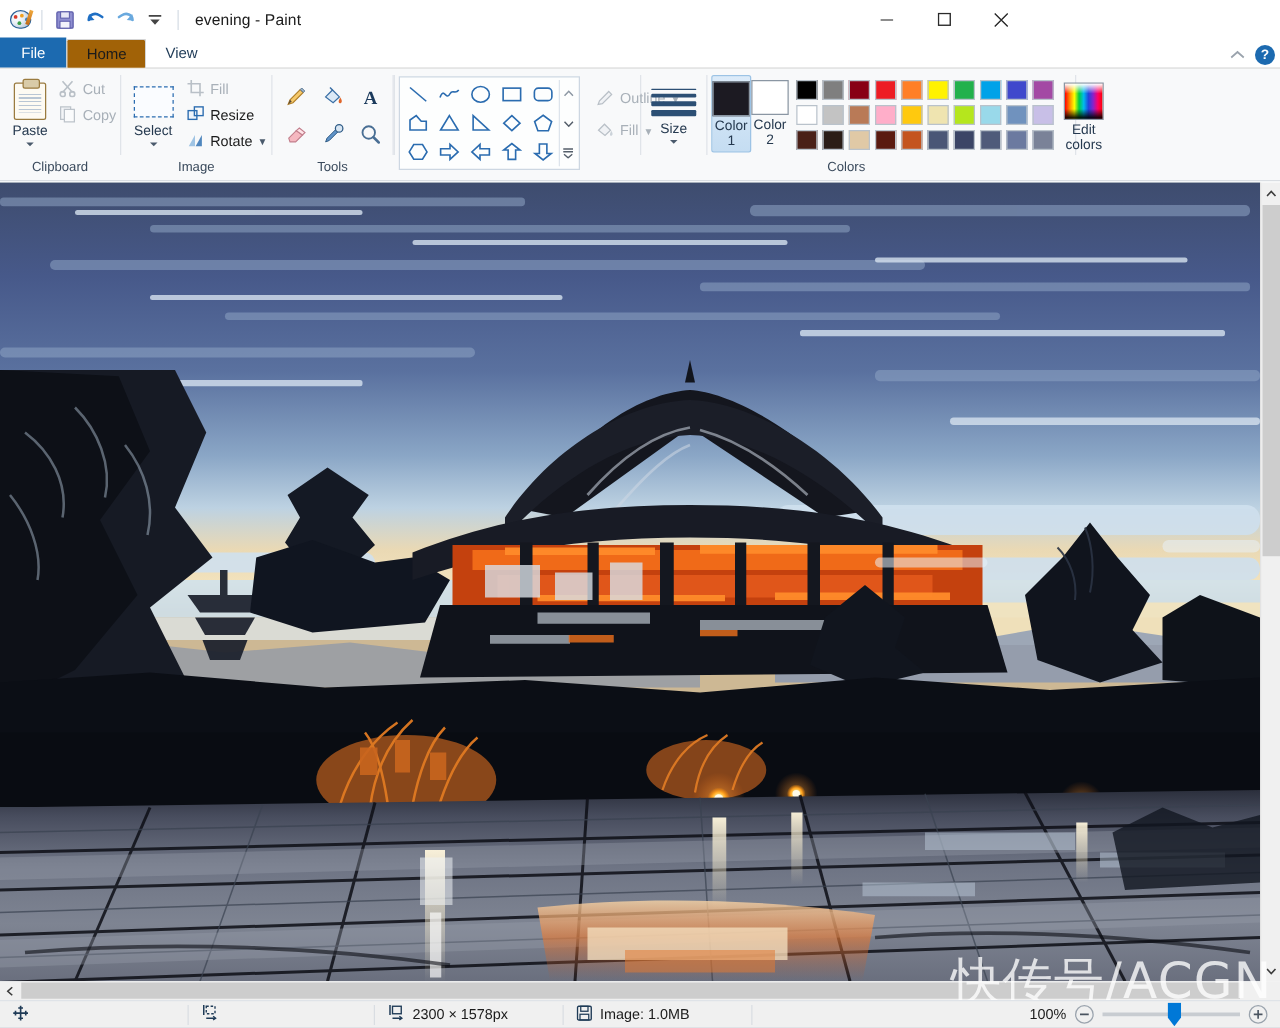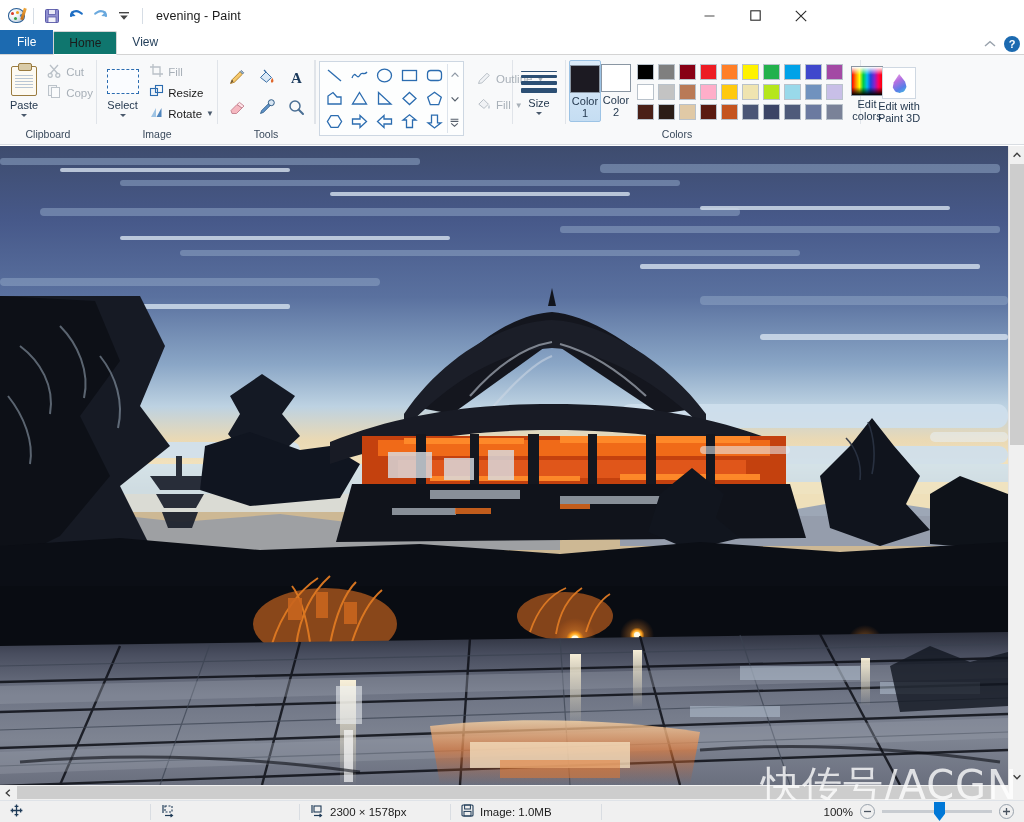--- a/index.html
+++ b/index.html
@@ -54,21 +54,21 @@
     position:absolute; top:31px; left:0; width:1024px; height:24px;
     background:#ffffff; display:flex; align-items:flex-end;
     border-bottom: 1px solid #d4d4d4;
   }
   .tab {
     height:24px; padding:0 15px; display:flex; align-items:center;
     font-size:12px; color:#1f3b57; position:relative;
   }
   .tab.file { background:#1c6ab0; color:#ffffff; padding:0 17px; font-size:12px; }
   .tab.active {
-    background:#0f766e; color:#1b1b1b;
+    background:#a16207; color:#1b1b1b;
     border-left:1px solid #d4d4d4; border-right:1px solid #d4d4d4;
     border-top:1px solid #d4d4d4; border-bottom:1px solid #ffffff;
     margin-bottom:-1px; border-radius:2px 2px 0 0;
   }
   .tab-right {
     position:absolute; right:4px; bottom:2px; display:flex; align-items:center; gap:6px;
   }
   .help-circle {
     width:16px; height:16px; border-radius:50%; background:#1c6ab0; color:#fff;
     font-size:11px; font-weight:bold; display:flex; align-items:center; justify-content:center;
@@ -694,30 +694,20 @@
               <div class="editcolors-ic"></div>
             </div>
           <div class="bl"><span>Edit</span><br><span>colors</span></div>
         </div>
       </div>
       <div class="rgroup-label" style="padding-right:72px;">Colors</div>
     </div>
     <div class="rsep"></div>
 
     <div class="rgroup" style="width:76px;">
-      <div class="rgroup-body" style="justify-content:center;padding-top:7px;">
-        <div class="bigbtn" style="width:74px;">
-          <div class="bi" style="height:34px;">
-            <div class="p3d-ic">
-                <div class="p3d-drop"></div>
-              </div>
-          </div>
-          <div class="bl"><span>Edit with</span><br><span>Paint 3D</span></div>
-        </div>
-      </div>
       <div class="rgroup-label"></div>
     </div>
   </div>
 
   <div class="canvas-wrap">
     <svg id="art" viewBox="0 0 1008 639" preserveAspectRatio="none">
       <defs>
         <linearGradient id="skyG" x1="0" y1="0" x2="0" y2="1">
           <stop offset="0%" stop-color="#3e4c6e"></stop>
           <stop offset="18%" stop-color="#47598a"></stop>

